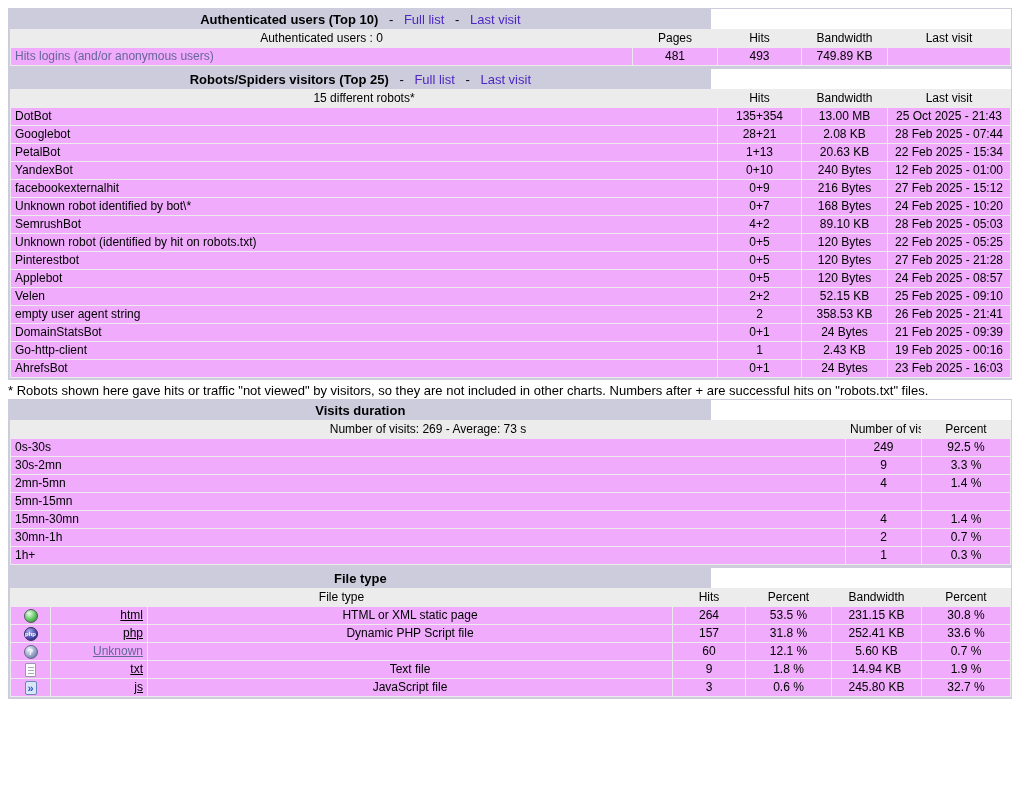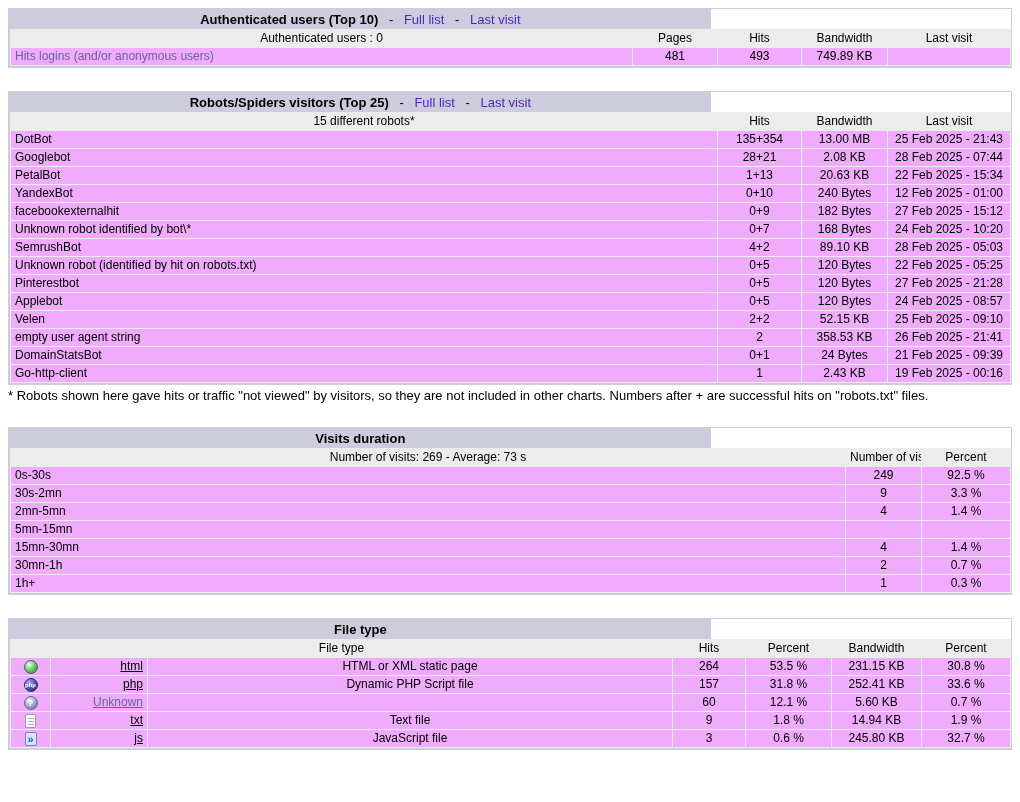--- a/index.html
+++ b/index.html
@@ -1,21 +1,21 @@
 <!DOCTYPE html>
 <html style="--title_bar: #CCCCDD; --table_header: #ECECEC; --cell_border: #ECECEC; --pages_header: #5966C5; --hits_header: #66DDEE; --bandwidth_header: #2EA42E; --duration_header: #8888DD; --link: #4E26C2; --muted_text: #666699;"><head>
 <meta charset="utf-8">
 <style>
   html,body{margin:0;padding:0;background:#fff;}
   body{
     width:1004px;margin:8px;
     font-family:"Liberation Sans","DejaVu Sans",sans-serif;
     font-size:13px;color:#000;
   }
-  .section{margin-bottom:23px;}
+  .section{}
   .title-row{display:flex;align-items:stretch;}
   .title-cell{
     width:70%;background:var(--title_bar,#CCCCDD);
     text-align:center;padding:3px 0 2px 0;line-height:15px;
   }
   .title-text{font-weight:bold;}
   .title-sep{margin:0 7px;}
   .title-link{color:var(--link,#4E26C2);text-decoration:none;cursor:pointer;}
   .blank-cell{flex:1;background:#fff;}
   .tbl-outline{background:var(--title_bar,#CCCCDD);padding:1px 1px 2px 2px;}
@@ -128,21 +128,21 @@
           <th class="c-hits">Hits</th>
           <th class="c-bw">Bandwidth</th>
           <th>Last visit</th>
         </tr>
       </thead>
       <tbody>
           <tr>
             <td class="name">DotBot</td>
             <td class="num">135+354</td>
             <td class="num">13.00 MB</td>
-            <td class="num">25 Feb 2025 - 21:43</td>
+            <td class="num">25 Oct 2025 - 21:43</td>
           </tr>
           <tr>
             <td class="name">Googlebot</td>
             <td class="num">28+21</td>
             <td class="num">2.08 KB</td>
             <td class="num">28 Feb 2025 - 07:44</td>
           </tr>
           <tr>
             <td class="name">PetalBot</td>
             <td class="num">1+13</td>
@@ -151,21 +151,21 @@
           </tr>
           <tr>
             <td class="name">YandexBot</td>
             <td class="num">0+10</td>
             <td class="num">240 Bytes</td>
             <td class="num">12 Feb 2025 - 01:00</td>
           </tr>
           <tr>
             <td class="name">facebookexternalhit</td>
             <td class="num">0+9</td>
-            <td class="num">182 Bytes</td>
+            <td class="num">216 Bytes</td>
             <td class="num">27 Feb 2025 - 15:12</td>
           </tr>
           <tr>
             <td class="name">Unknown robot identified by bot\*</td>
             <td class="num">0+7</td>
             <td class="num">168 Bytes</td>
             <td class="num">24 Feb 2025 - 10:20</td>
           </tr>
           <tr>
             <td class="name">SemrushBot</td>
@@ -207,20 +207,26 @@
             <td class="name">DomainStatsBot</td>
             <td class="num">0+1</td>
             <td class="num">24 Bytes</td>
             <td class="num">21 Feb 2025 - 09:39</td>
           </tr>
           <tr>
             <td class="name">Go-http-client</td>
             <td class="num">1</td>
             <td class="num">2.43 KB</td>
             <td class="num">19 Feb 2025 - 00:16</td>
+          </tr>
+          <tr>
+            <td class="name">AhrefsBot</td>
+            <td class="num">0+1</td>
+            <td class="num">24 Bytes</td>
+            <td class="num">23 Feb 2025 - 16:03</td>
           </tr>
         </tbody>
     </table>
   </div>
   <div class="footnote">* Robots shown here gave hits or traffic "not viewed" by visitors, so they are not included in other charts. Numbers after + are successful hits on "robots.txt" files.</div>
 </div>
 
 <div class="section">
   <div class="tbl-outline">
     <div class="title-row">

